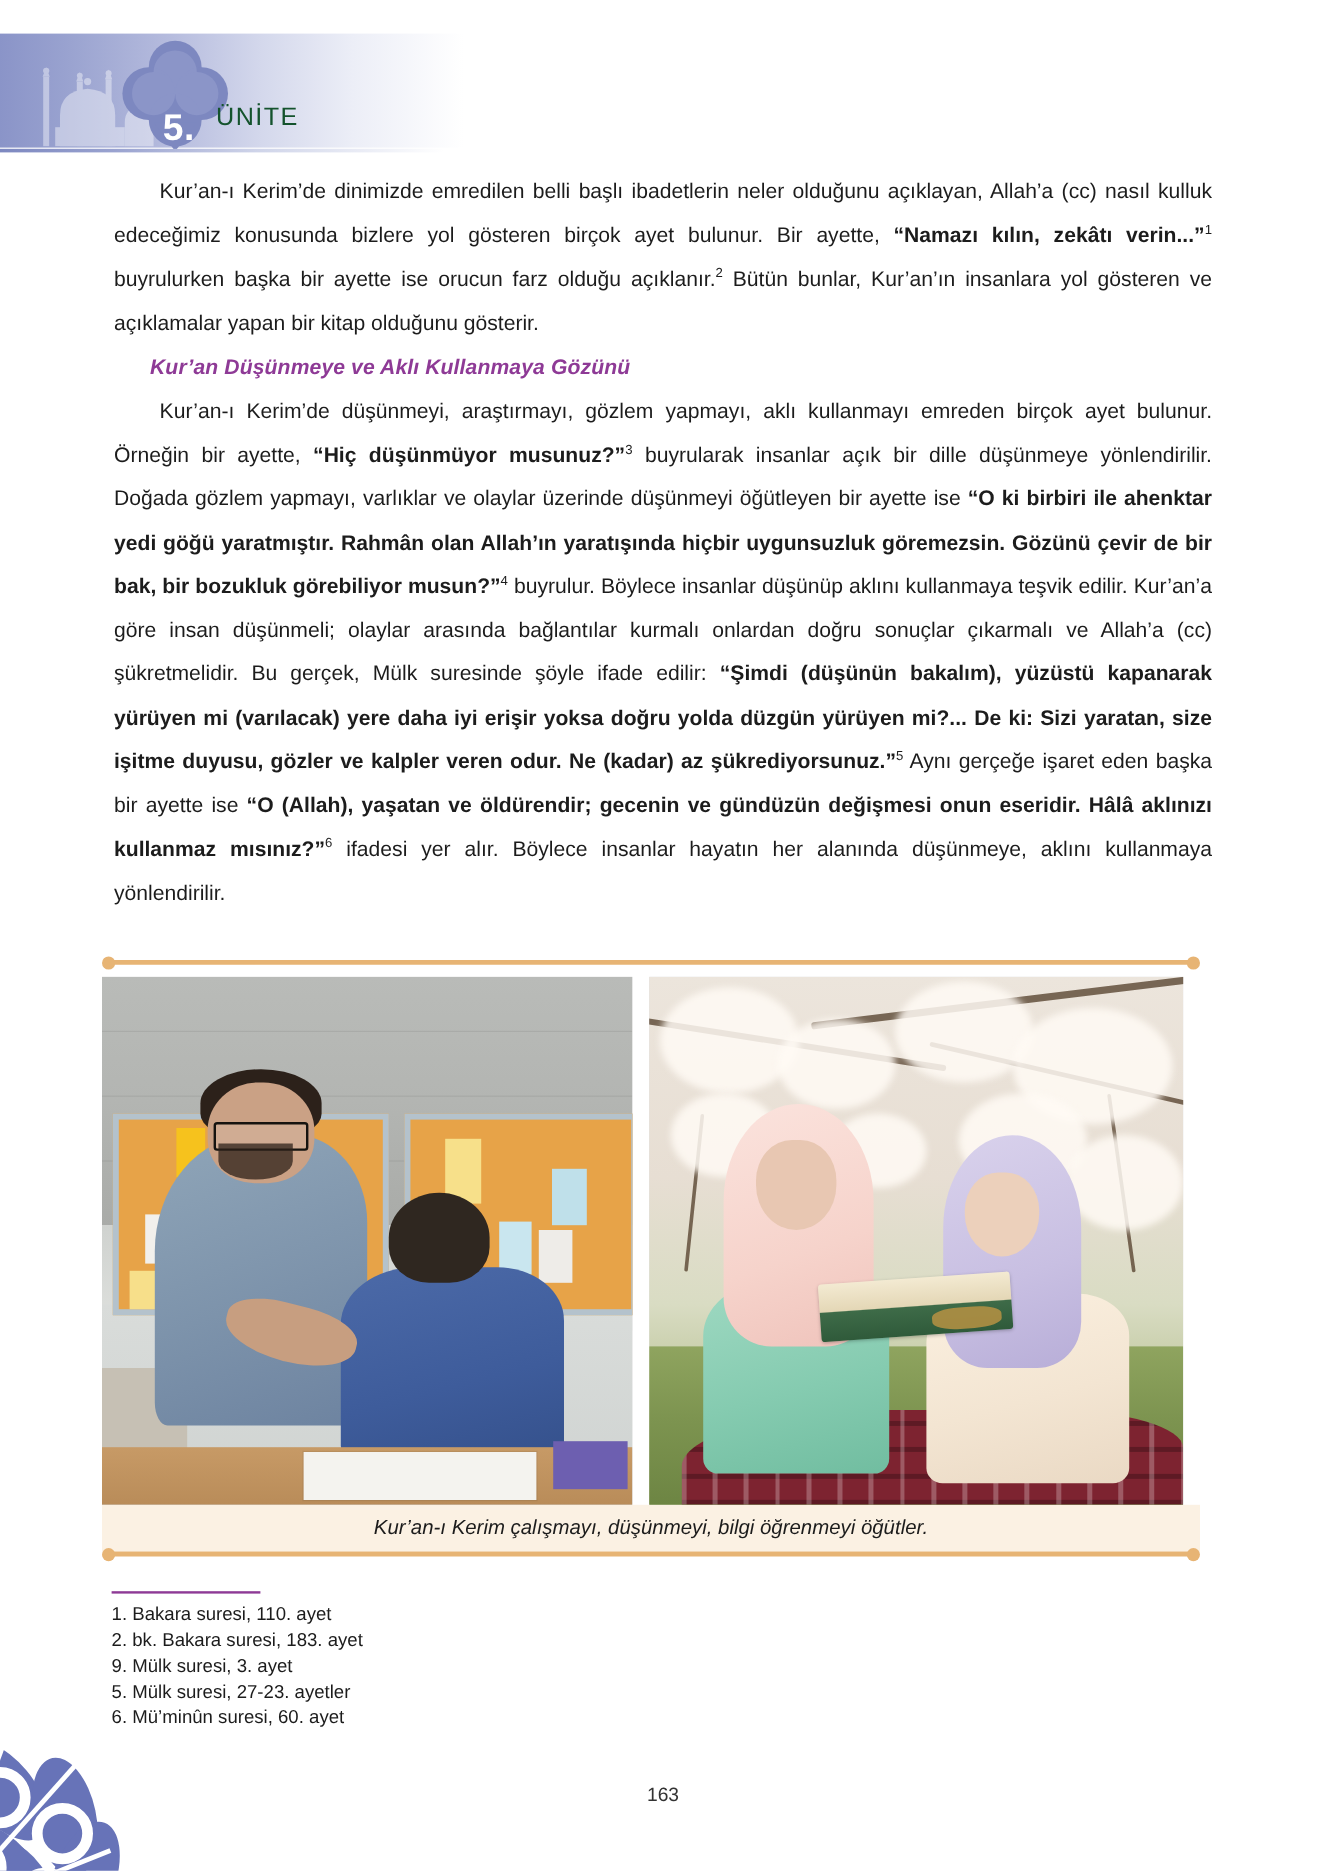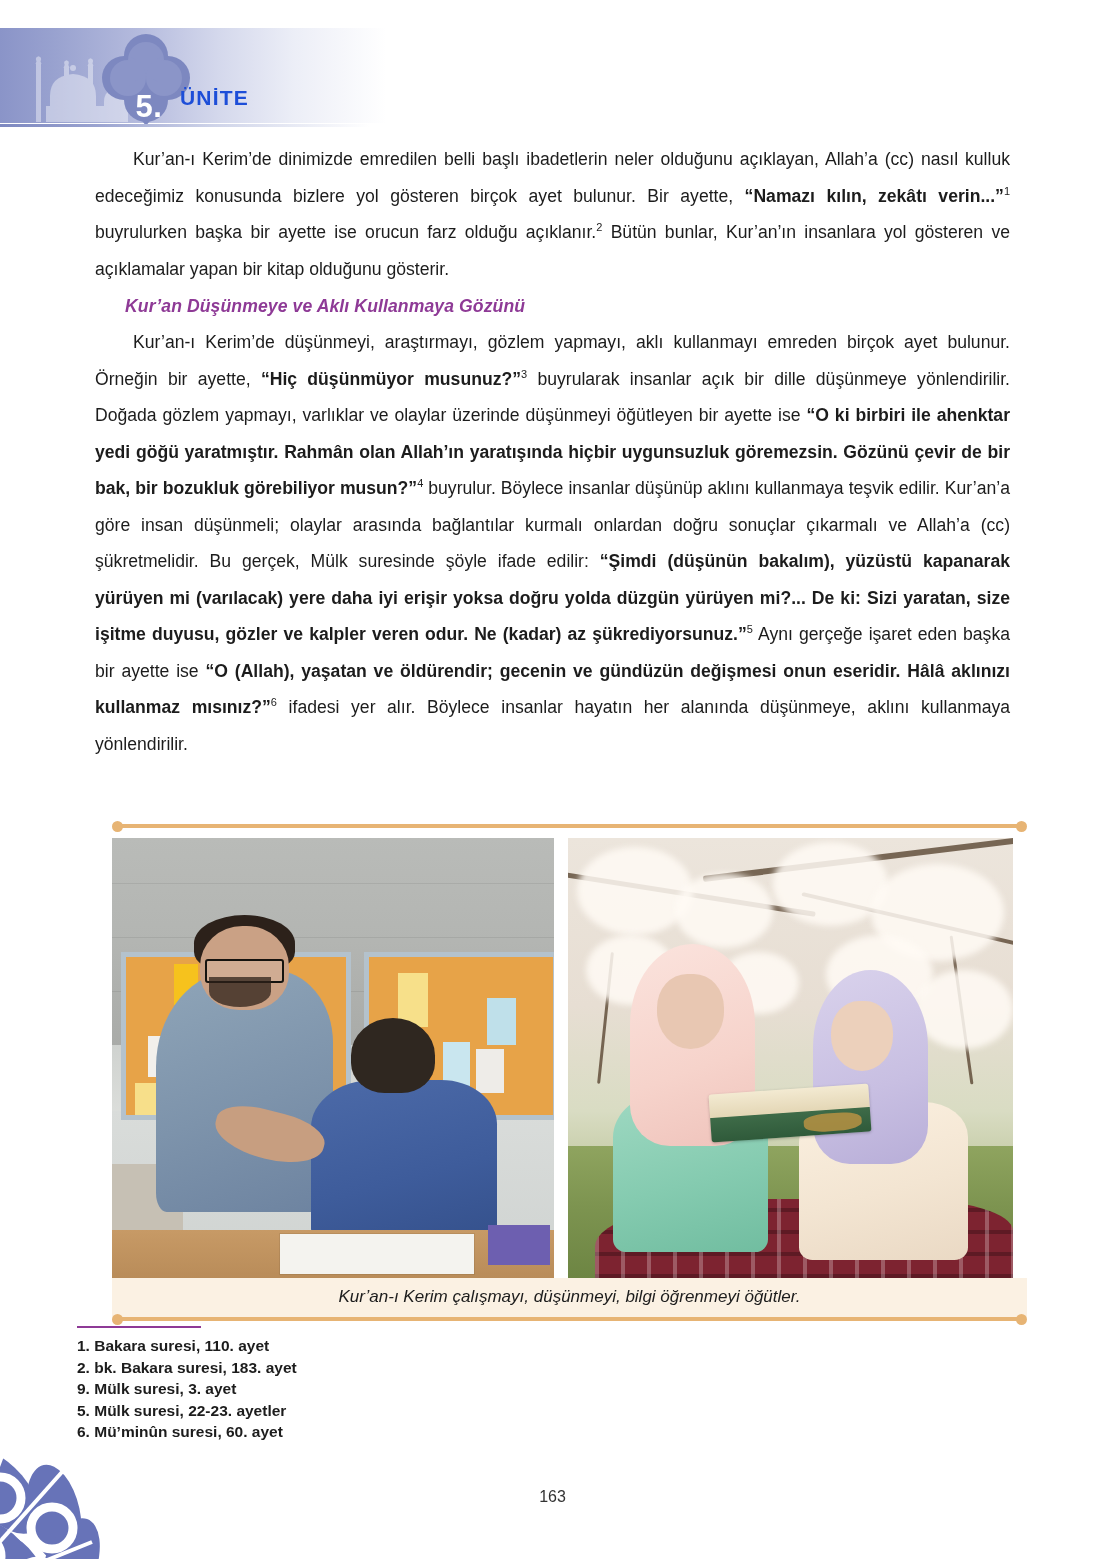--- a/index.html
+++ b/index.html
@@ -63,23 +63,23 @@
     letter-spacing: .5px;
     padding-left: 6px;
     padding-top: 56px;
     box-sizing: border-box;
     line-height: 1;
   }
   #unit-label {
     position: absolute;
     left: 180px; top: 86px;
     font-size: 21px;
-    font-weight: bold;
+    font-weight: normal;
     letter-spacing: 1.2px;
-    color: #1d4ed8;
+    color: #14532d;
   }
 
   
   #content {
     position: absolute;
     left: 95px; top: 141px;
     width: 915px;
   }
   p.body-par {
     margin: 0 0 0 0;
@@ -101,23 +101,22 @@
     font-size: 17.6px;
     font-style: italic;
     font-weight: bold;
     color: #8e3a96;
     letter-spacing: .1px;
   }
 
   
   #figure {
     position: absolute;
-    left: 112px; top: 800px;
+    left: 85px; top: 800px;
     width: 915px;
-    margin-top: 24px;
   }
   .fig-rule {
     position: relative;
     height: 4px;
     background: #e7b474;
     margin: 0 8px;
     border-radius: 2px;
   }
   .fig-rule::before, .fig-rule::after {
     content: "";
@@ -305,23 +304,22 @@
   .p2-book-gold {
     position: absolute; right: 6%; bottom: 8%; width: 36%; height: 36%;
     background: #b79243;
     border-radius: 40%;
     opacity: .85;
   }
 
   
   #footnotes {
     position: absolute;
-    left: 77px; top: 1326px;
+    left: 93px; top: 1326px;
     width: 500px;
-    font-weight: bold;
   }
   #footnote-rule {
     width: 124px; height: 2px;
     background: #8e3a96;
     margin-bottom: 7px;
   }
   .footnote {
     font-size: 15.5px;
     line-height: 21.5px;
     color: #1c1c1c;
@@ -467,21 +465,21 @@
 
   <div id="fig-caption">Kur’an-ı Kerim çalışmayı, düşünmeyi, bilgi öğrenmeyi öğütler.</div>
   <div class="fig-rule"></div>
 </div>
 
 <div id="footnotes">
   <div id="footnote-rule"></div>
   <div class="footnote">1. Bakara suresi, 110. ayet</div>
   <div class="footnote">2. bk. Bakara suresi, 183. ayet</div>
   <div class="footnote">9. Mülk suresi, 3. ayet</div>
-  <div class="footnote">5. Mülk suresi, 22-23. ayetler</div>
+  <div class="footnote">5. Mülk suresi, 27-23. ayetler</div>
   <div class="footnote">6. Mü’minûn suresi, 60. ayet</div>
 </div>
 
 <svg id="corner-ornament" viewBox="0 0 190 170" aria-hidden="true">
   <g fill="#6773b8">
     <ellipse cx="95" cy="168" rx="30" ry="56" transform="rotate(-90 95 168)"></ellipse>
     <ellipse cx="60" cy="60" rx="26" ry="50" transform="rotate(-40 60 60)"></ellipse>
     <ellipse cx="112" cy="82" rx="26" ry="50" transform="rotate(-12 112 82)"></ellipse>
     <ellipse cx="38" cy="112" rx="26" ry="50" transform="rotate(-68 38 112)"></ellipse>
     <ellipse cx="128" cy="134" rx="26" ry="50" transform="rotate(20 128 134)"></ellipse>

